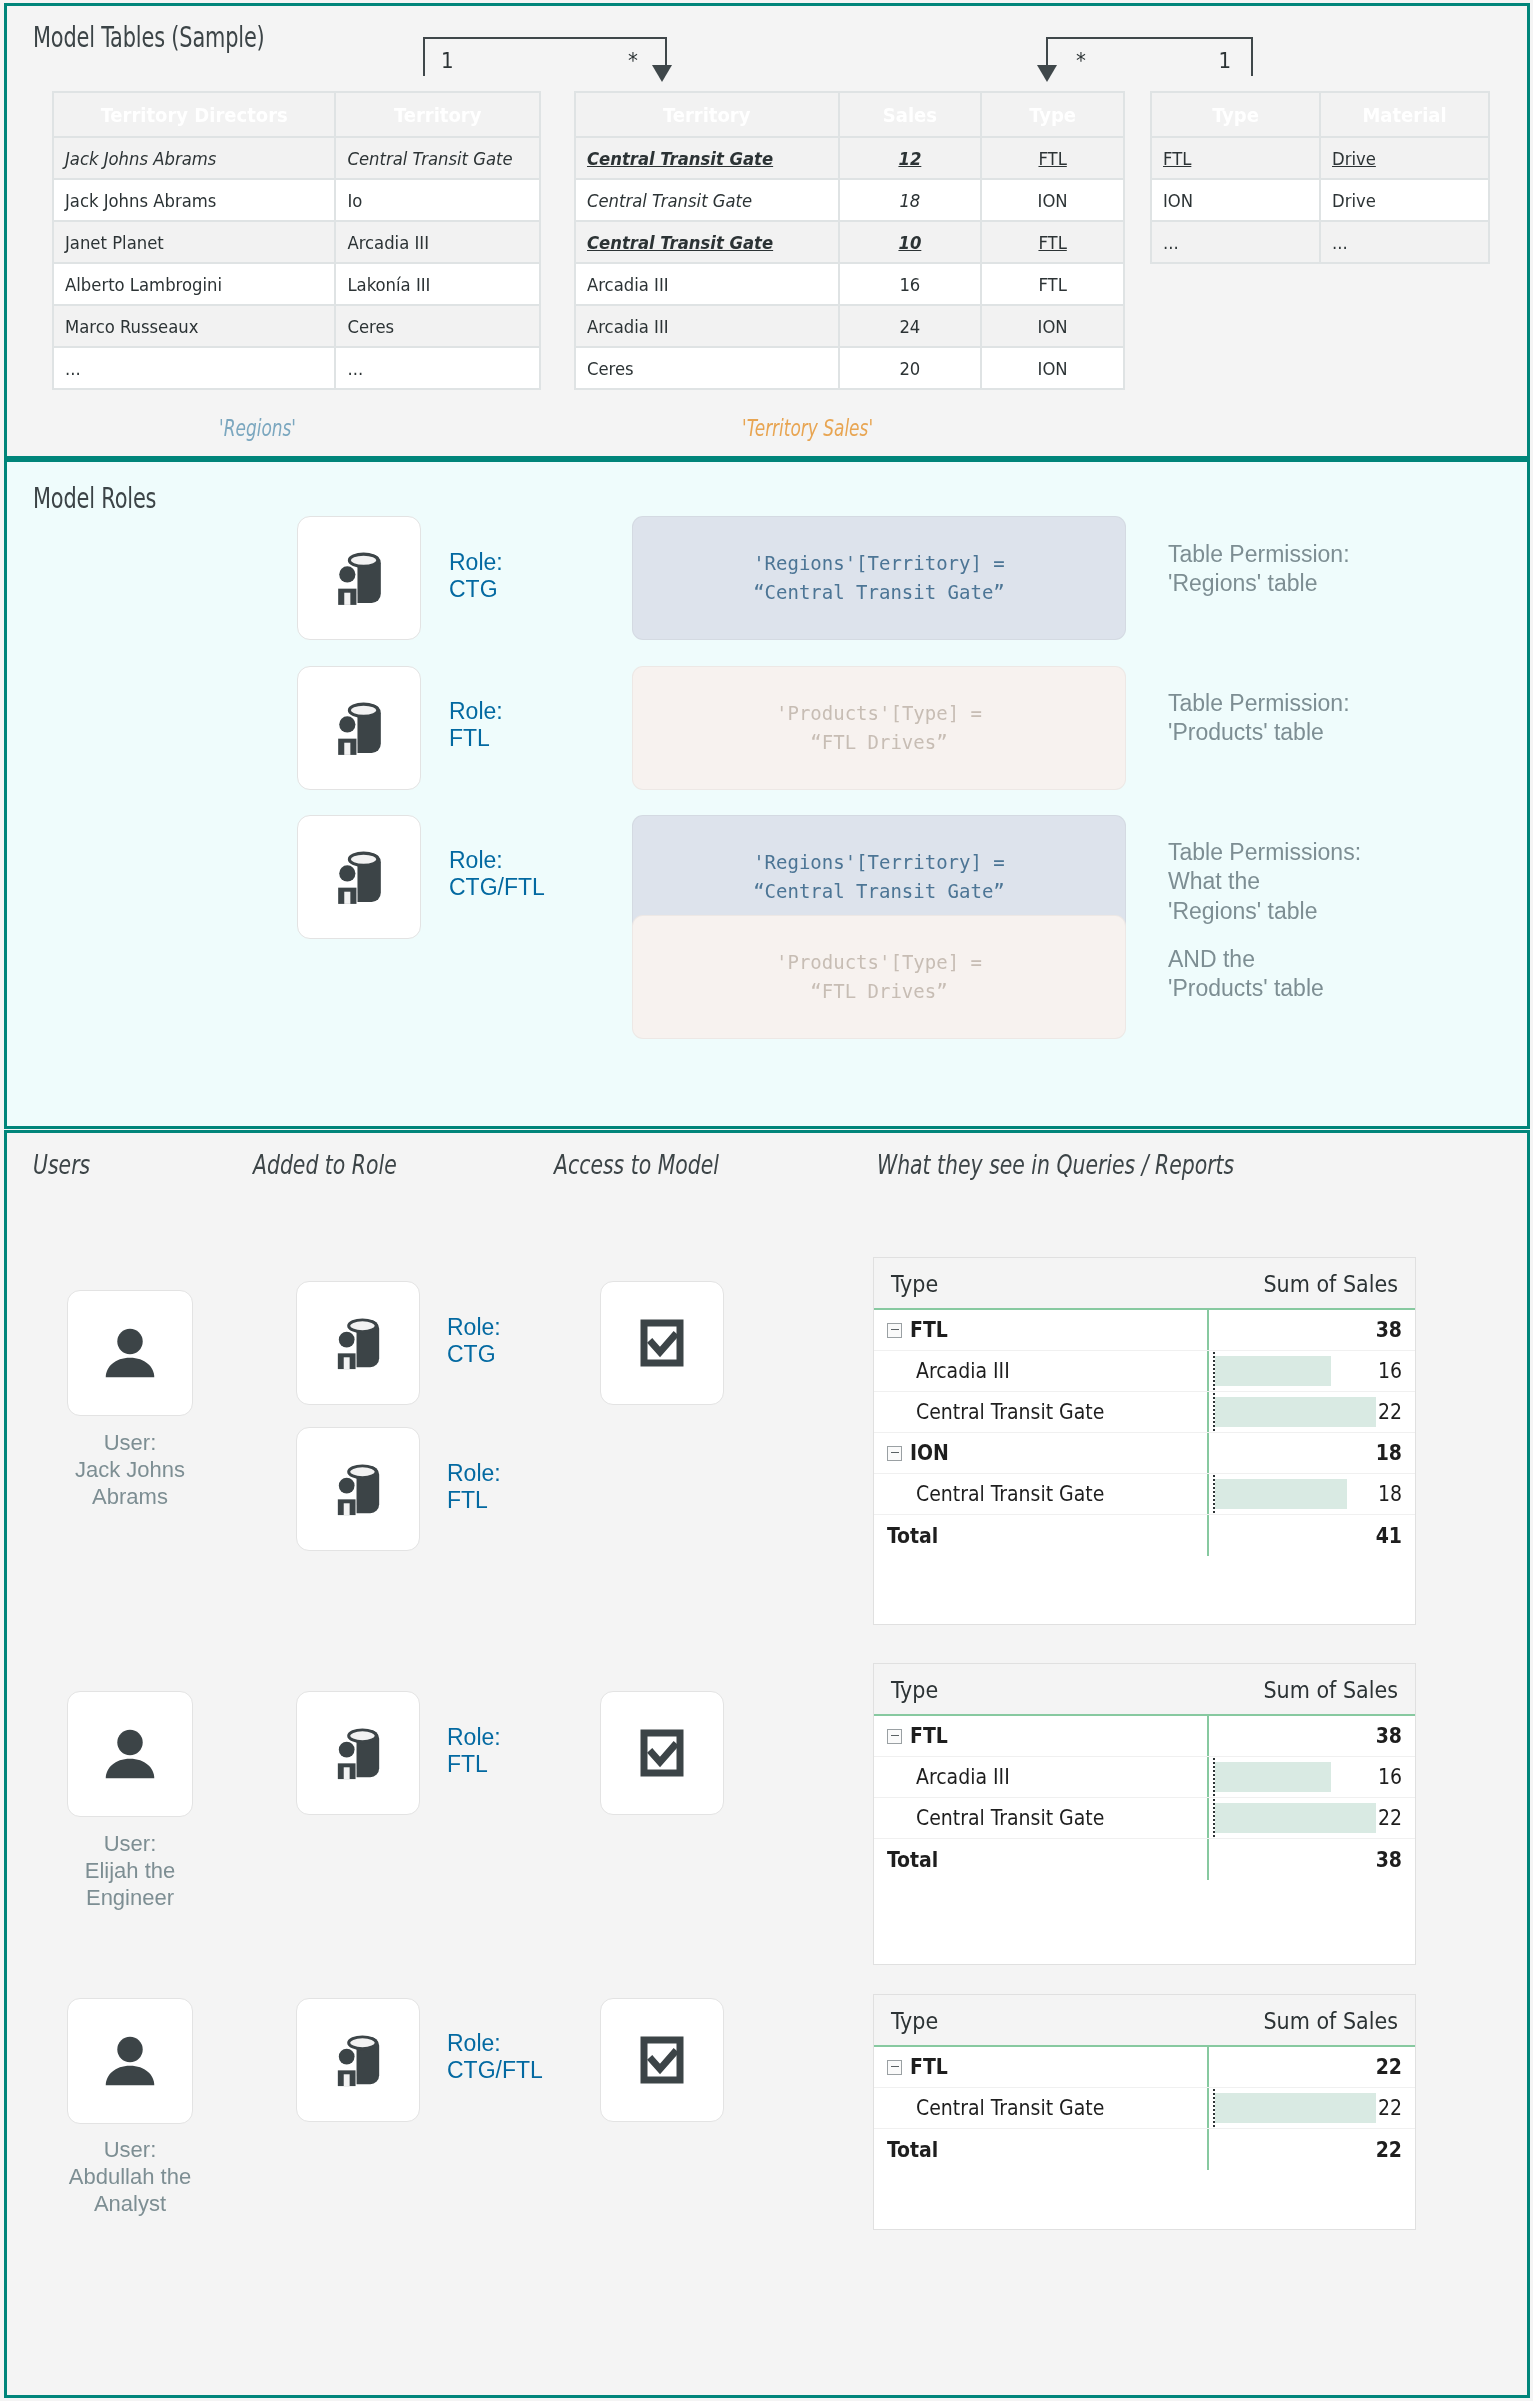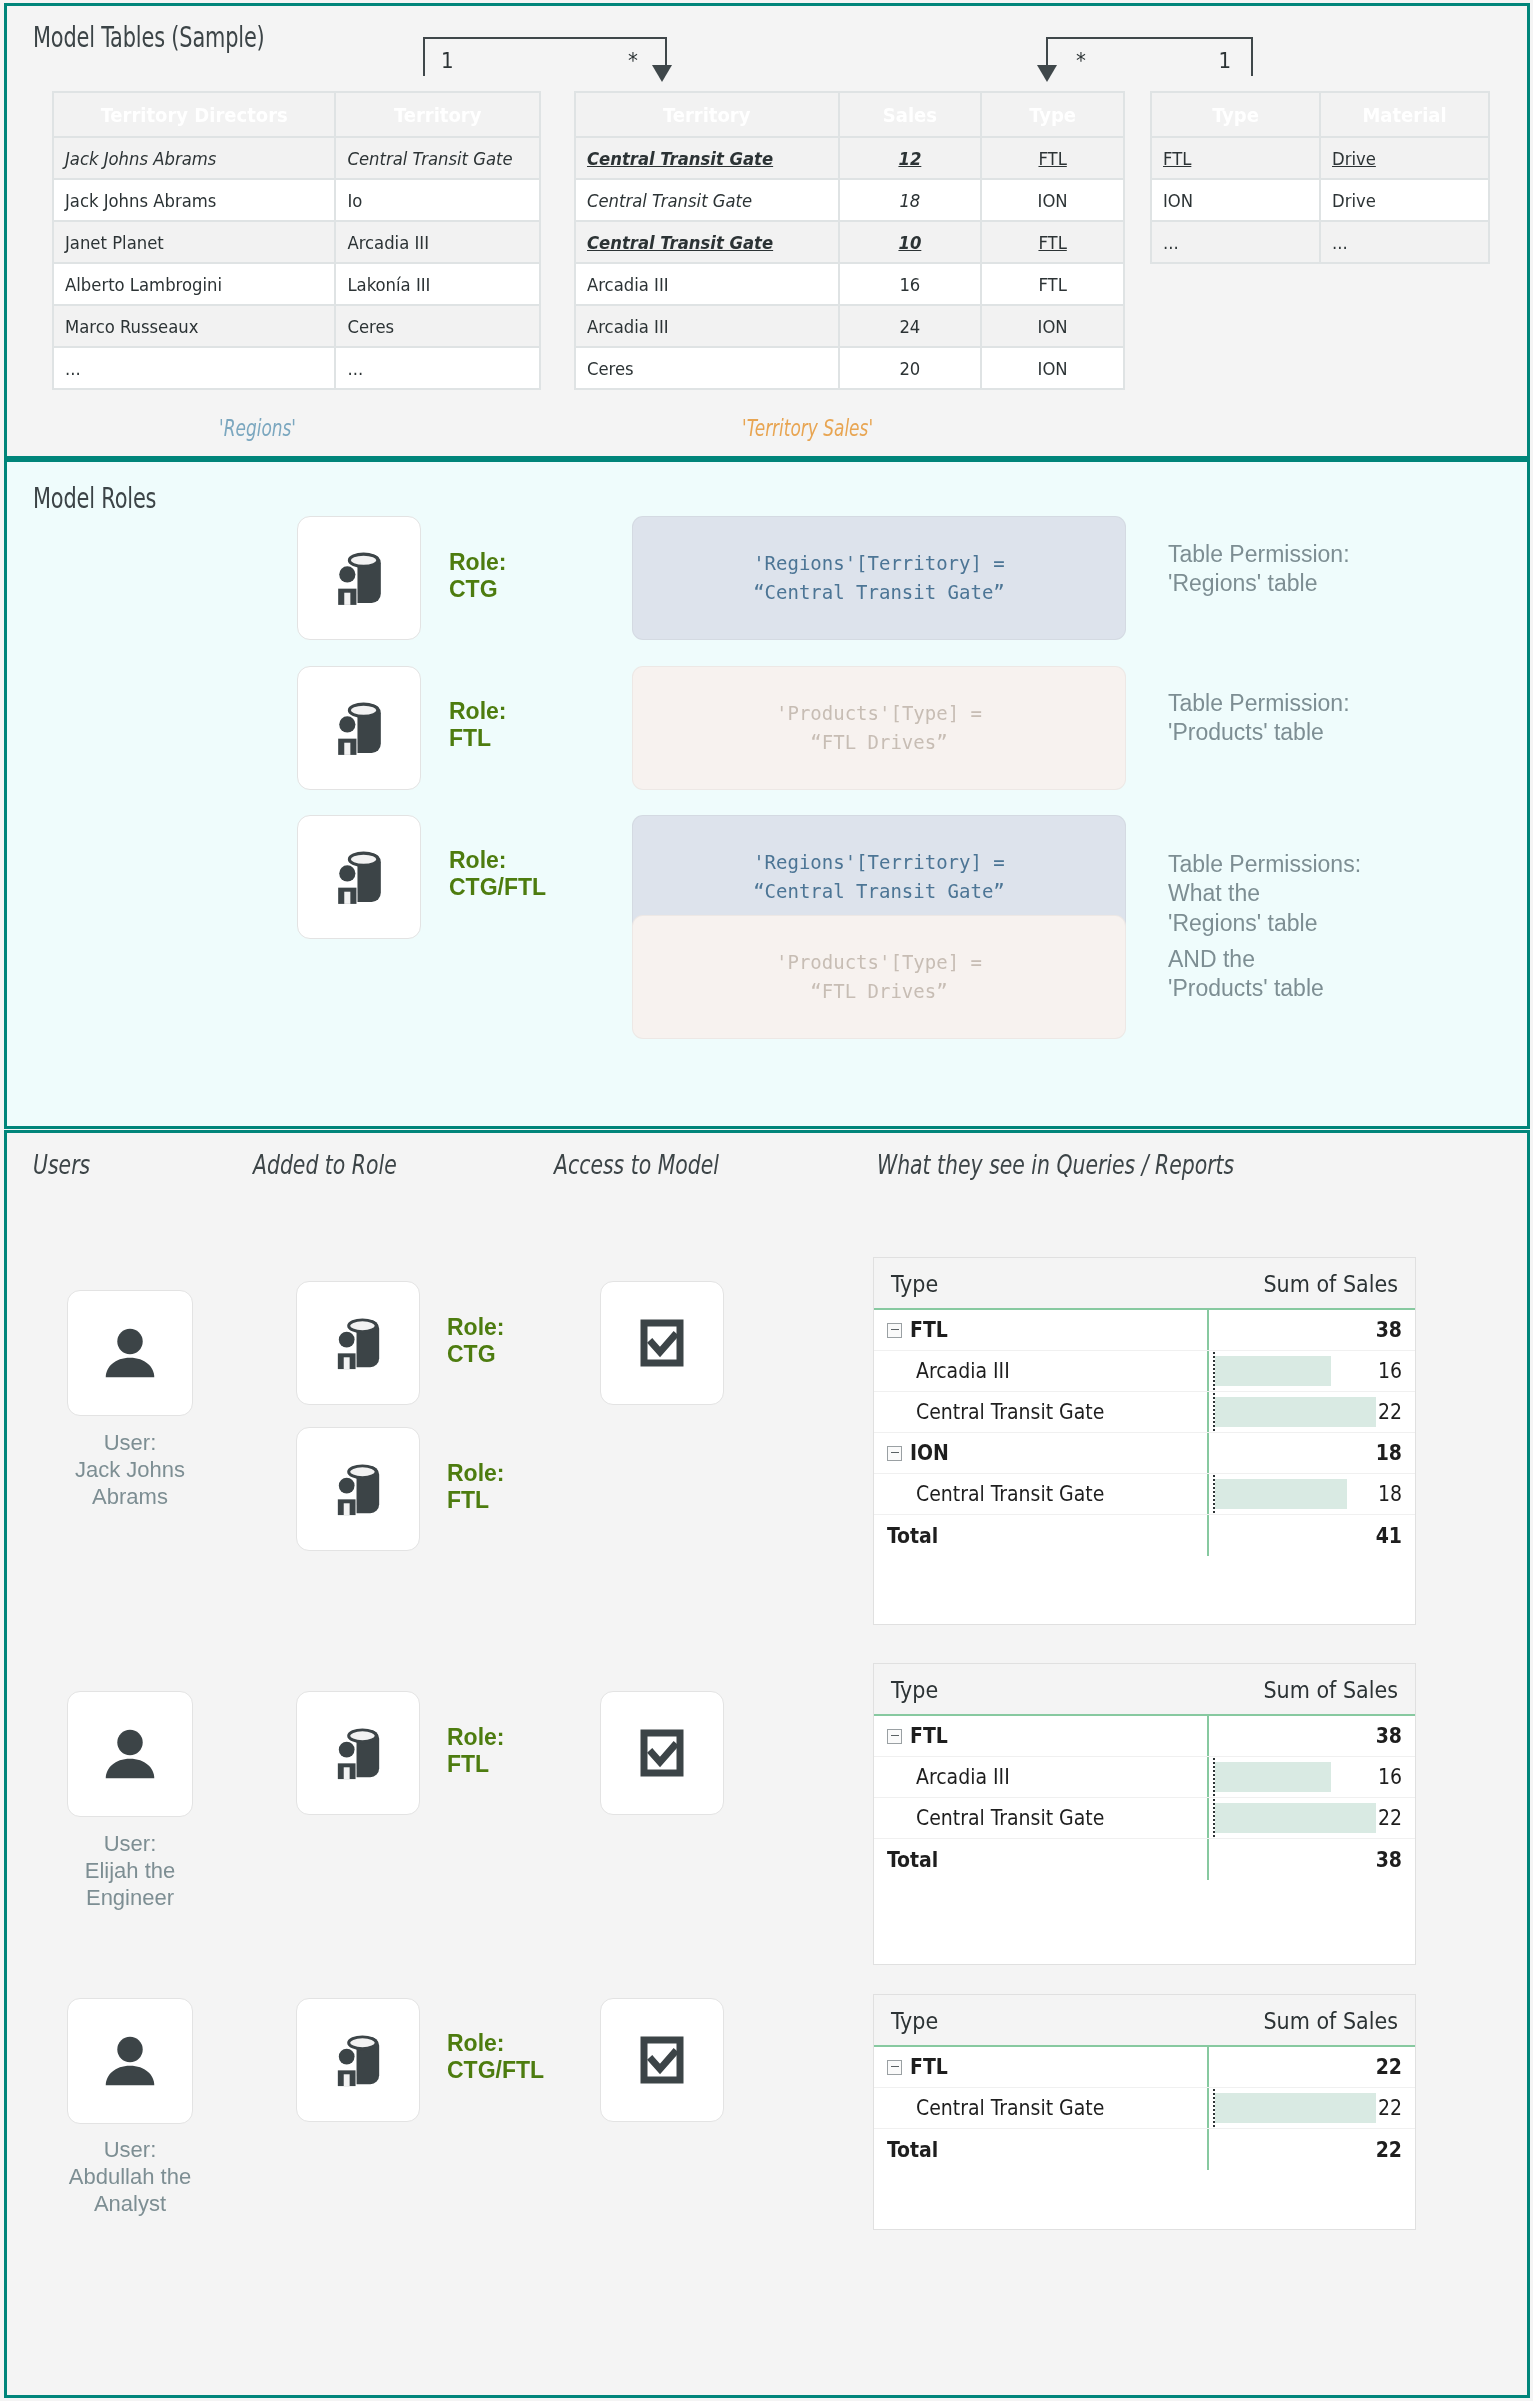--- a/index.html
+++ b/index.html
@@ -86,23 +86,22 @@
     border-top: 17px solid #3f474a;
   }
 
   
   .card-box {
     position: absolute; background: #ffffff;
     border: 1.5px solid #e3e3e3; border-radius: 13px;
     display: flex; align-items: center; justify-content: center;
   }
   .label-gray {
-    position: absolute; color: #4d7c0f; font-size: 23px; line-height: 1.18;
+    position: absolute; color: #0369a1; font-size: 23px; line-height: 1.18;
     font-family: "Liberation Sans", sans-serif;
-    font-weight: bold;
   }
   .dax-box {
     position: absolute; border-radius: 11px;
     display: flex; flex-direction: column; align-items: center; justify-content: center;
     text-align: center; font-family: "DejaVu Sans Mono", "Liberation Mono", monospace;
     font-size: 19px; line-height: 1.55; border: 1px solid rgba(0,0,0,0.04);
   }
   .dax-regions  { background: #dde3ec; color: #4c7595; }
   .dax-products { background: #f7f2ef; color: #c7bdb4; }
 
@@ -381,21 +380,21 @@
          <div>CTG/FTL</div>
        </div>
         <div class="dax-box dax-regions" style="left:625px; top:353px; width:494px; height:124px;">
            <div>'Regions'[Territory] =</div>
            <div>“Central Transit Gate”</div>
          </div>
         <div class="dax-box dax-products" style="left:625px; top:453px; width:494px; height:124px;">
            <div>'Products'[Type] =</div>
            <div>“FTL Drives”</div>
          </div>
-        <div class="perm-text" style="left:1161px; top:376px;margin-top:12px;">
+        <div class="perm-text" style="left:1161px; top:376px;">
           <div>Table Permissions:</div>
           <div>What the</div>
           <div>'Regions' table</div>
         </div>
         <div class="perm-text" style="left:1161px; top:483px;">
           <div>AND the</div>
           <div>'Products' table</div>
         </div>
       </div>
   </div>

